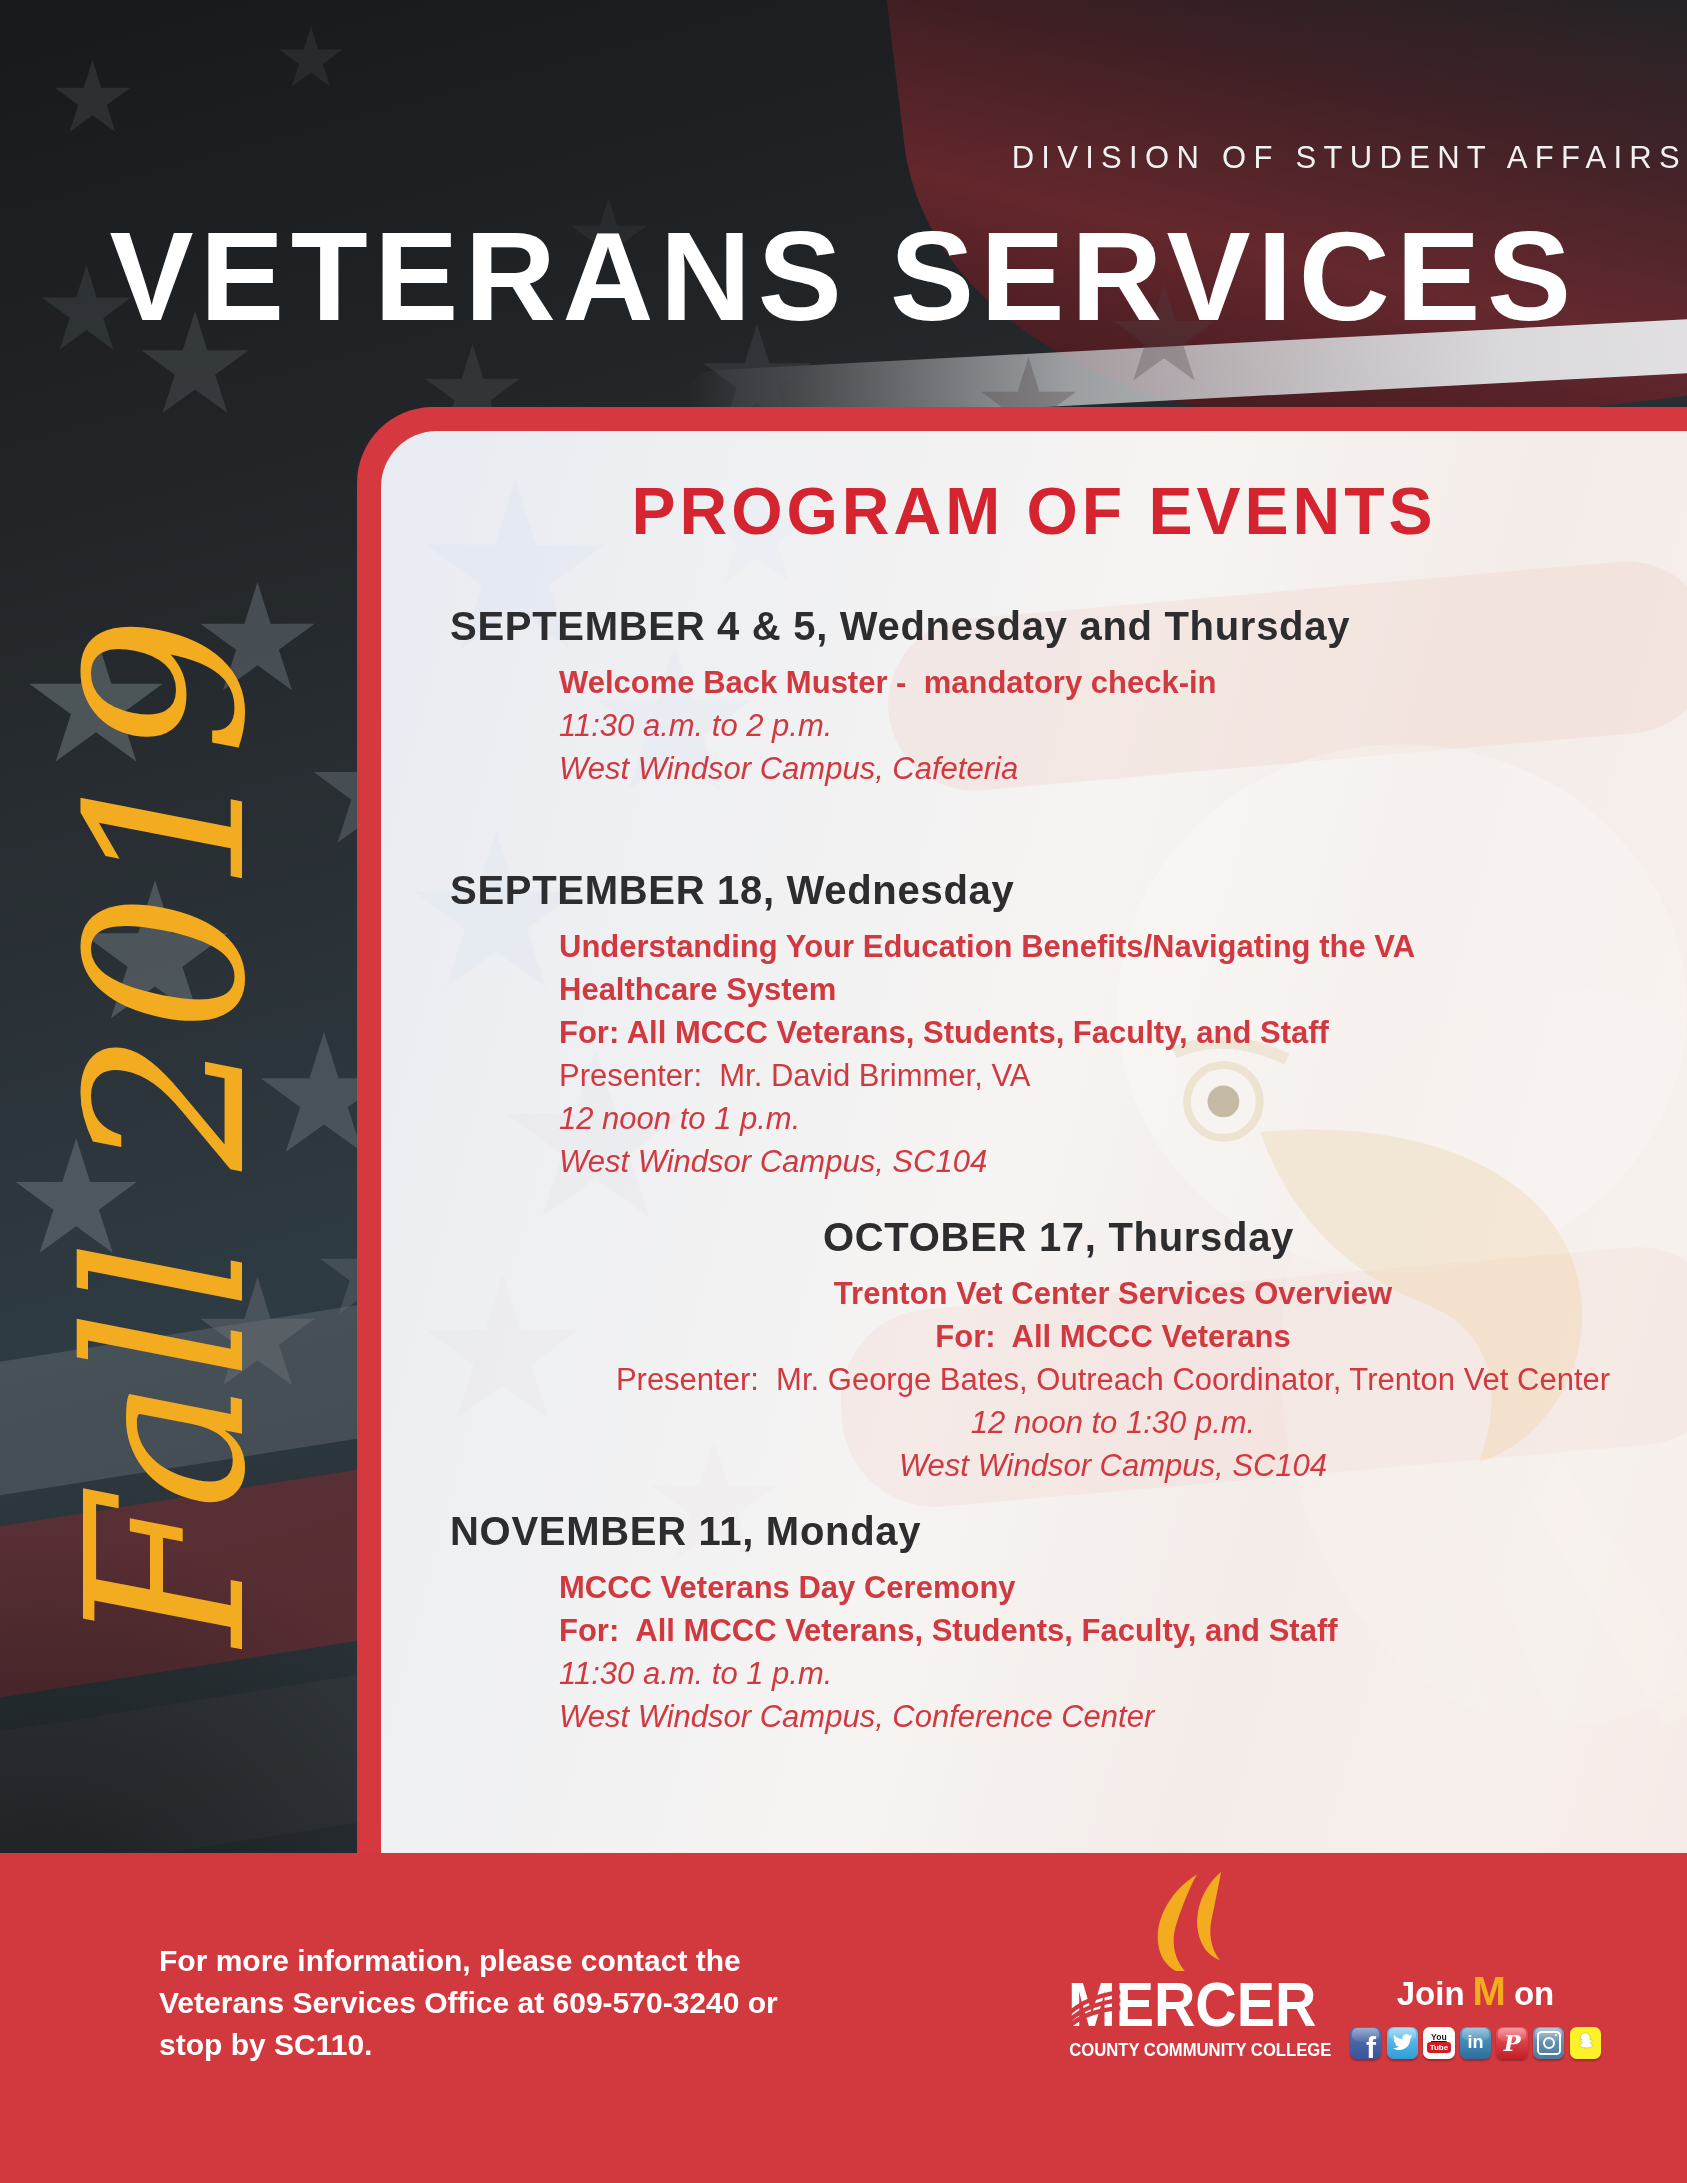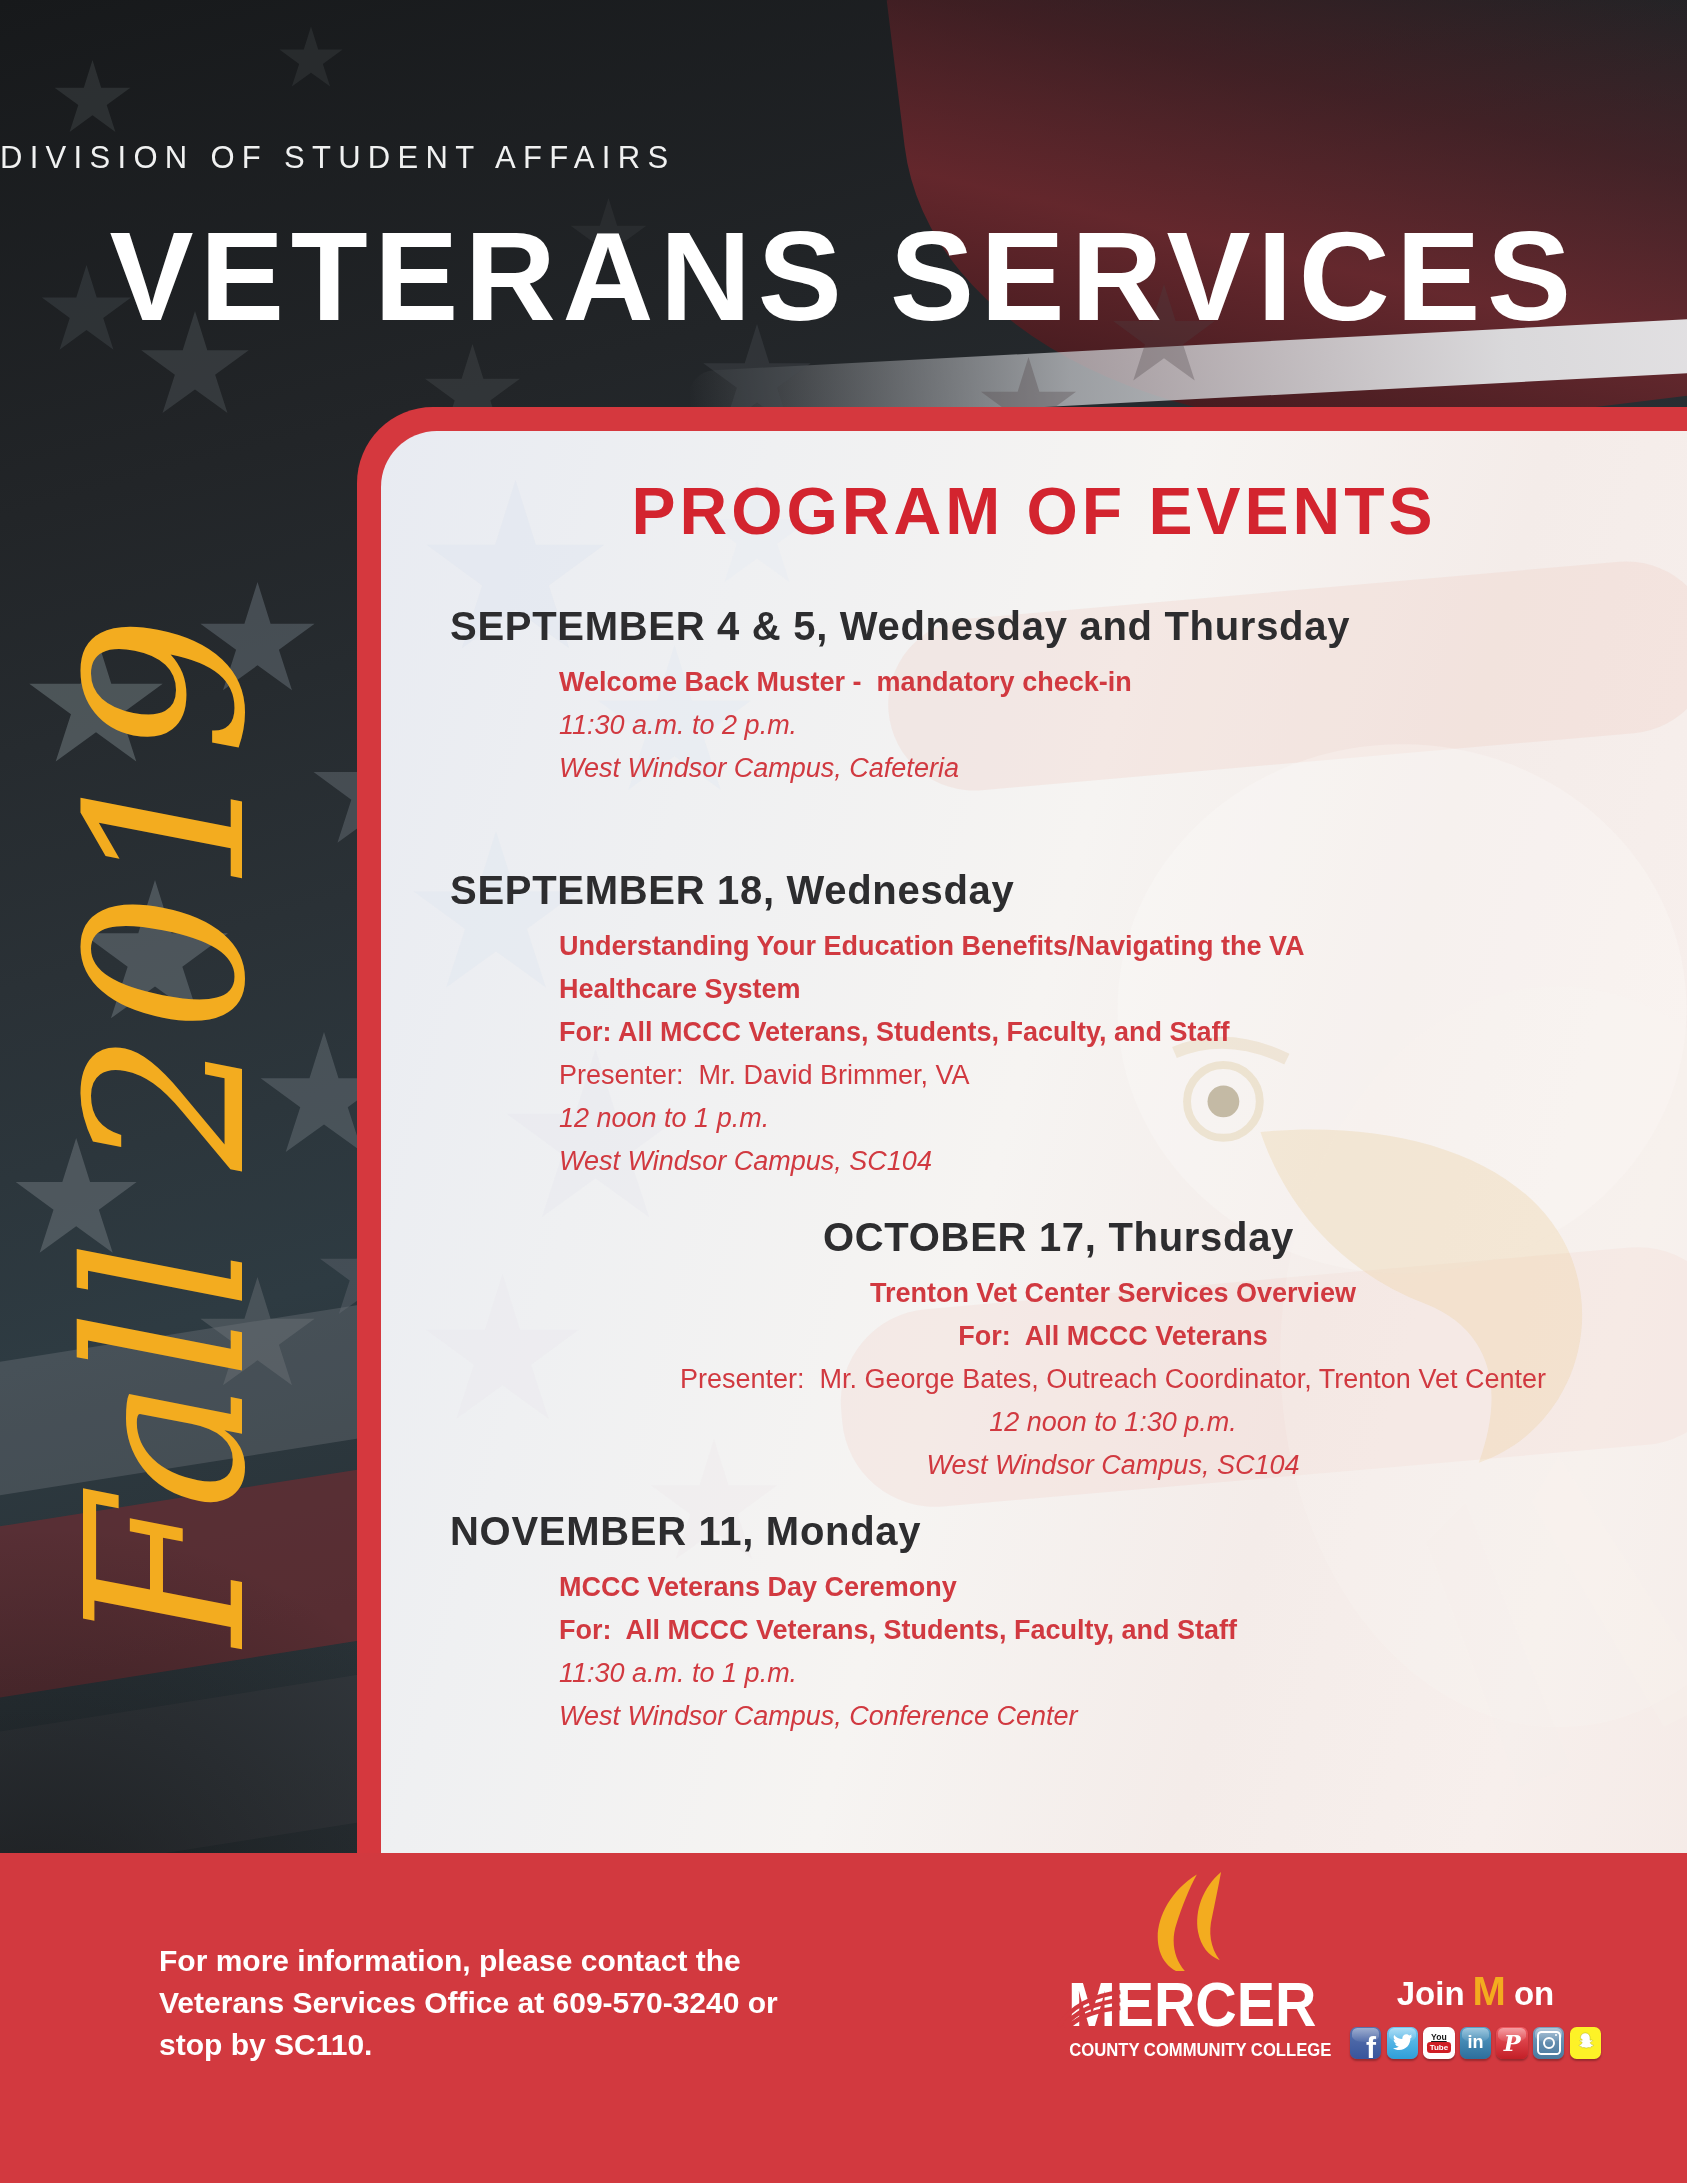--- a/index.html
+++ b/index.html
@@ -18,21 +18,21 @@
   .stripe1{position:absolute;left:-53px;top:1330px;width:516px;height:132px;background:rgba(130,134,140,.30);transform:rotate(-9deg);}
   .stripe2{position:absolute;left:-60px;top:1495px;width:529px;height:169px;background:rgba(125,42,48,.55);transform:rotate(-9deg);}
   .stripe3{position:absolute;left:-60px;top:1700px;width:529px;height:146px;background:rgba(60,62,66,.45);transform:rotate(-9deg);}
   .darken{position:absolute;left:0;top:1522px;width:503px;height:397px;
     background:radial-gradient(ellipse at 8% 100%,rgba(13,14,15,.55),rgba(13,14,15,0) 70%);}
 
   .star{position:absolute;
     clip-path:polygon(50% 0%,61% 35%,98% 35%,68% 57%,79% 91%,50% 70%,21% 91%,32% 57%,2% 35%,39% 35%);}
 
   
-  .division{position:absolute;top:140px;left:0;width:1687px;text-align:left;
+  .division{position:absolute;top:140px;left:0;width:1687px;text-align:right;
     font-size:31px;letter-spacing:7.3px;color:#f0f1f1;}
   .big-title{position:absolute;top:204px;left:0;width:1687px;text-align:center;
     font-size:126px;font-weight:bold;letter-spacing:6.6px;color:#ffffff;white-space:nowrap;}
 
   
   .fall{position:absolute;left:-430px;top:946px;width:1191px;height:370px;
     display:flex;align-items:center;justify-content:center;transform:rotate(-90deg);
     font-family:"DejaVu Serif",serif;font-style:italic;font-size:218px;
     color:var(--gold,#f3ac1f);white-space:nowrap;}
 
@@ -45,21 +45,21 @@
   .pband{position:absolute;border-radius:93px;}
 
   .eagle{position:absolute;left:595px;top:198px;opacity:.48;}
 
   .program{position:absolute;top:42px;left:0;right:0;text-align:center;
     font-size:66px;font-weight:bold;letter-spacing:4px;color:var(--heading_red,#d3242f);}
 
   .event{position:absolute;left:69px;right:20px;}
   .event-date{font-size:40px;font-weight:bold;letter-spacing:0.7px;color:var(--date_dark,#2d2d2f);}
   .event-lines{margin-top:12px;margin-left:109px;}
-  .line{font-size:27px;line-height:43px;color:var(--text_red,#d13940);white-space:pre-wrap;}
+  .line{font-size:31px;line-height:43px;color:var(--text_red,#d13940);white-space:pre-wrap;}
   .line.b{font-weight:bold;}
   .line.i{font-style:italic;}
 
   
   .footer{position:absolute;left:0;bottom:0;width:1687px;height:330px;background:var(--footer_red,#d2393f);}
   .contact{position:absolute;left:159px;top:87px;color:#fff;font-size:30px;font-weight:bold;line-height:42px;}
 
   .mercer{position:absolute;left:1056px;top:18.5px;width:265px;text-align:center;color:#fff;}
   .swoosh{display:block;margin:0 auto;}
   .mercer-name{font-size:63px;font-weight:bold;line-height:66px;transform:scaleX(.91);transform-origin:center;}

